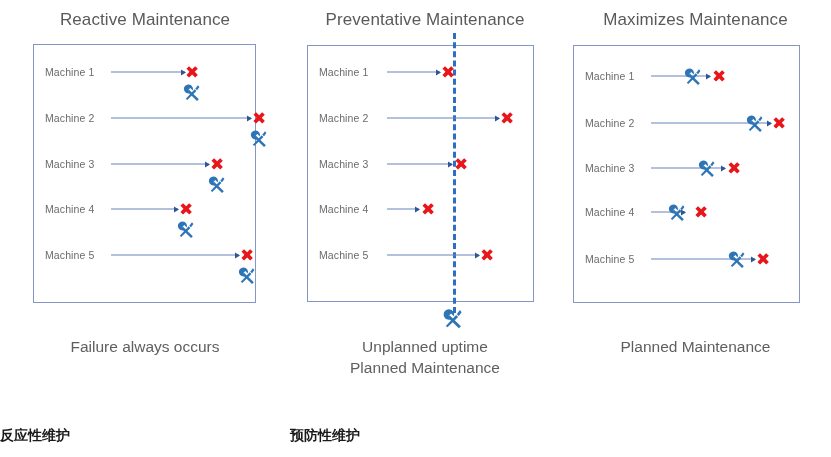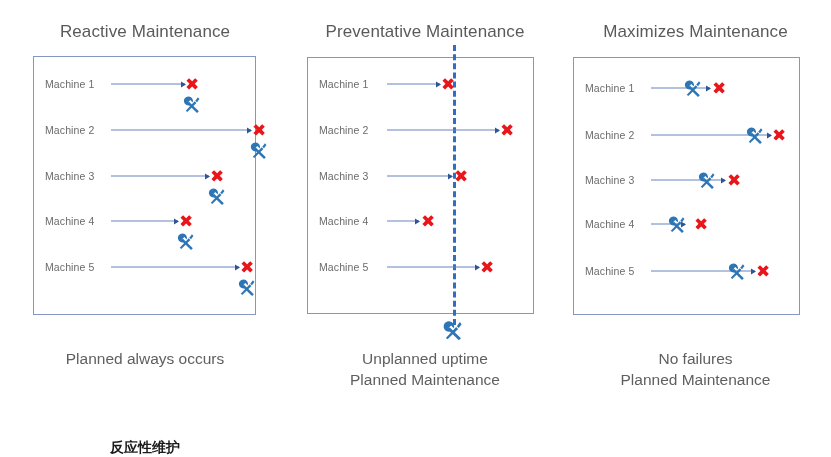--- a/index.html
+++ b/index.html
@@ -19,21 +19,21 @@
   .stage {
     position: absolute;
     left: 0; top: 0;
     width: 831px;
     height: 457px;
   }
 
   
   .panel {
     position: absolute;
-    top: 12px;
+    top: 0;
     height: 359px;
   }
   .panel-title {
     position: absolute;
     top: 10px;
     left: 0;
     width: 100%;
     text-align: center;
     font-size: 17px;
     font-weight: 400;
@@ -120,21 +120,21 @@
     font-size: 15.5px;
     line-height: 21px;
     color: #5f5f5f;
     white-space: nowrap;
   }
   .caption .cline { display: block; }
   .cn-caption {
     position: absolute;
     left: 0;
     width: 100%;
-    text-align: center;
+    text-align: left;
     font-size: 14px;
     font-weight: bold;
     color: #1a1a1a;
     white-space: nowrap;
   }
 </style>
 </head>
 <body>
 
 <div class="stage">
@@ -200,21 +200,21 @@
         <div class="tools" style="left: 247px; top: 33px;">
           <svg width="19" height="19" viewBox="0 0 32 32">
             <path d="M5.5 27.5 L20.5 11.5 L23.5 14.5 L8 29.5 Z" fill="#2e75b6"></path>
             <path d="M21.5 10.5 L26 4.5 L28.5 7.5 L24.5 13 Z" fill="#2e75b6"></path>
             <path d="M11 12 L27.5 28 L24.5 31 L8 15 Z" fill="#2e75b6"></path>
             <path d="M10.5 3.2 A7.6 7.6 0 1 0 13.6 17.4 L9.6 13.2 L13.2 9.4 L17.2 13.4 A7.6 7.6 0 0 0 10.5 3.2 Z" fill="#2e75b6"></path>
           </svg>
         </div>
       </div>
       <div class="caption" style="top: 336px;">
-        <span class="cline">Planned always occurs</span>
+        <span class="cline">Failure always occurs</span>
       </div>
       <div class="cn-caption" style="top: 427px;">反应性维护</div>
     </div>
     <div class="panel" style="left: 290px; width: 270px;">
       <div class="panel-title">Preventative Maintenance</div>
       <div class="panel-box" style="left: 17px; top: 45px; width: 227px; height: 257px;"></div>
       <div class="dashline" style="left: 163px; top: 33px; height: 280px;"></div>
       <div class="tools" style="left: 163px; top: 318px;">
         <svg width="22" height="22" viewBox="0 0 32 32">
           <path d="M5.5 27.5 L20.5 11.5 L23.5 14.5 L8 29.5 Z" fill="#2e75b6"></path>
@@ -245,20 +245,21 @@
       </div>
       <div class="row" style="top: 242px;">
         <div class="row-label" style="left: 29px;">Machine 5</div>
         <div class="arrow" style="left: 97px; width: 92px;"></div>
         <div class="xmark" style="left: 197px;">✖</div>
       </div>
       <div class="caption" style="top: 336px;">
         <span class="cline">Unplanned uptime</span>
         <span class="cline">Planned Maintenance</span>
       </div>
+      <div class="cn-caption" style="top: 427px;">预防性维护</div>
     </div>
     <div class="panel" style="left: 560px; width: 271px;">
       <div class="panel-title">Maximizes Maintenance</div>
       <div class="panel-box" style="left: 13px; top: 45px; width: 227px; height: 258px;"></div>
       <div class="row" style="top: 63px;">
         <div class="row-label" style="left: 25px;">Machine 1</div>
         <div class="arrow" style="left: 91px; width: 59px;"></div>
         <div class="xmark" style="left: 159px;">✖</div>
         <div class="tools" style="left: 133px; top: 13px;">
           <svg width="19" height="19" viewBox="0 0 32 32">
@@ -315,17 +316,16 @@
         <div class="tools" style="left: 177px; top: 13px;">
           <svg width="19" height="19" viewBox="0 0 32 32">
             <path d="M5.5 27.5 L20.5 11.5 L23.5 14.5 L8 29.5 Z" fill="#2e75b6"></path>
             <path d="M21.5 10.5 L26 4.5 L28.5 7.5 L24.5 13 Z" fill="#2e75b6"></path>
             <path d="M11 12 L27.5 28 L24.5 31 L8 15 Z" fill="#2e75b6"></path>
             <path d="M10.5 3.2 A7.6 7.6 0 1 0 13.6 17.4 L9.6 13.2 L13.2 9.4 L17.2 13.4 A7.6 7.6 0 0 0 10.5 3.2 Z" fill="#2e75b6"></path>
           </svg>
         </div>
       </div>
       <div class="caption" style="top: 336px;">
-        <span class="cline">No failures</span>
         <span class="cline">Planned Maintenance</span>
       </div>
     </div>
   </div>
 
 </body></html>

